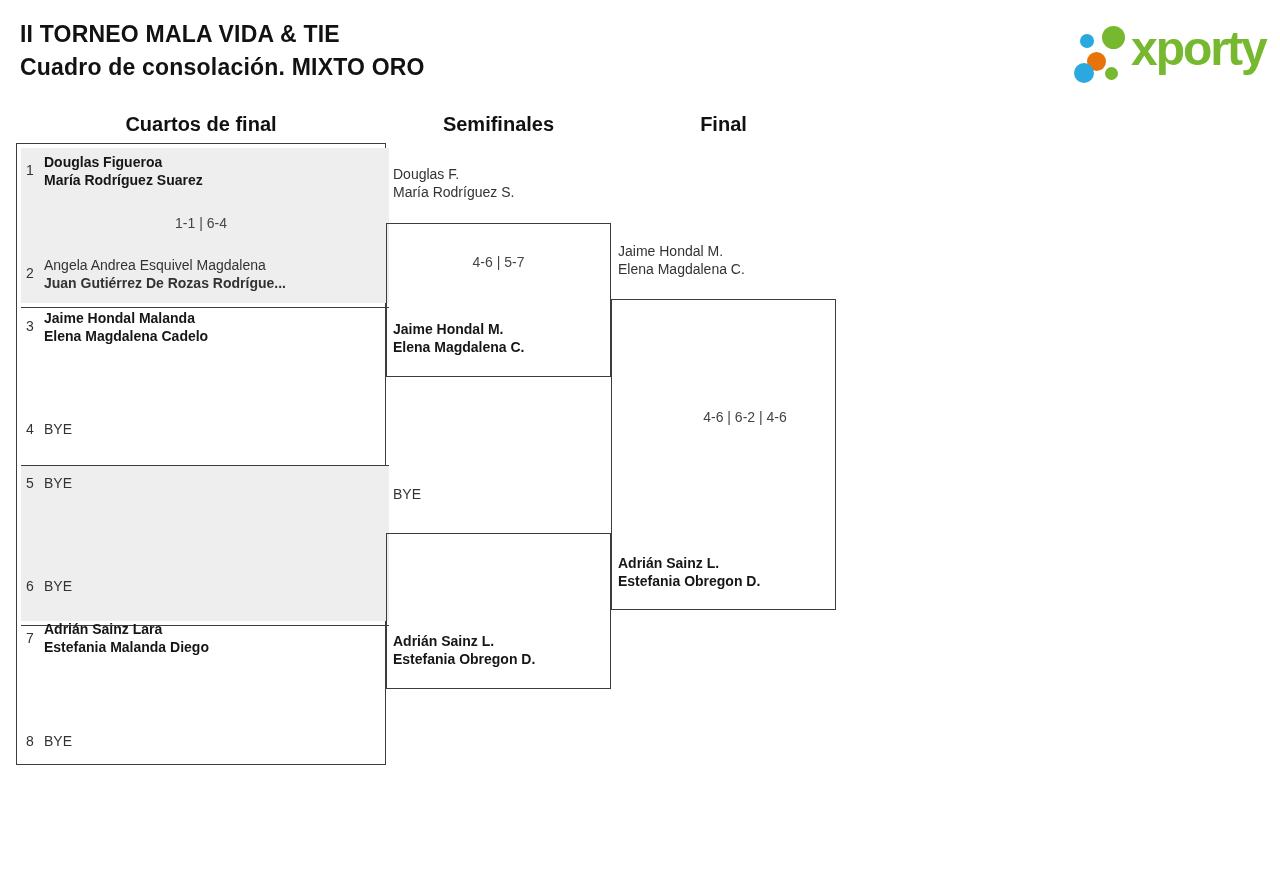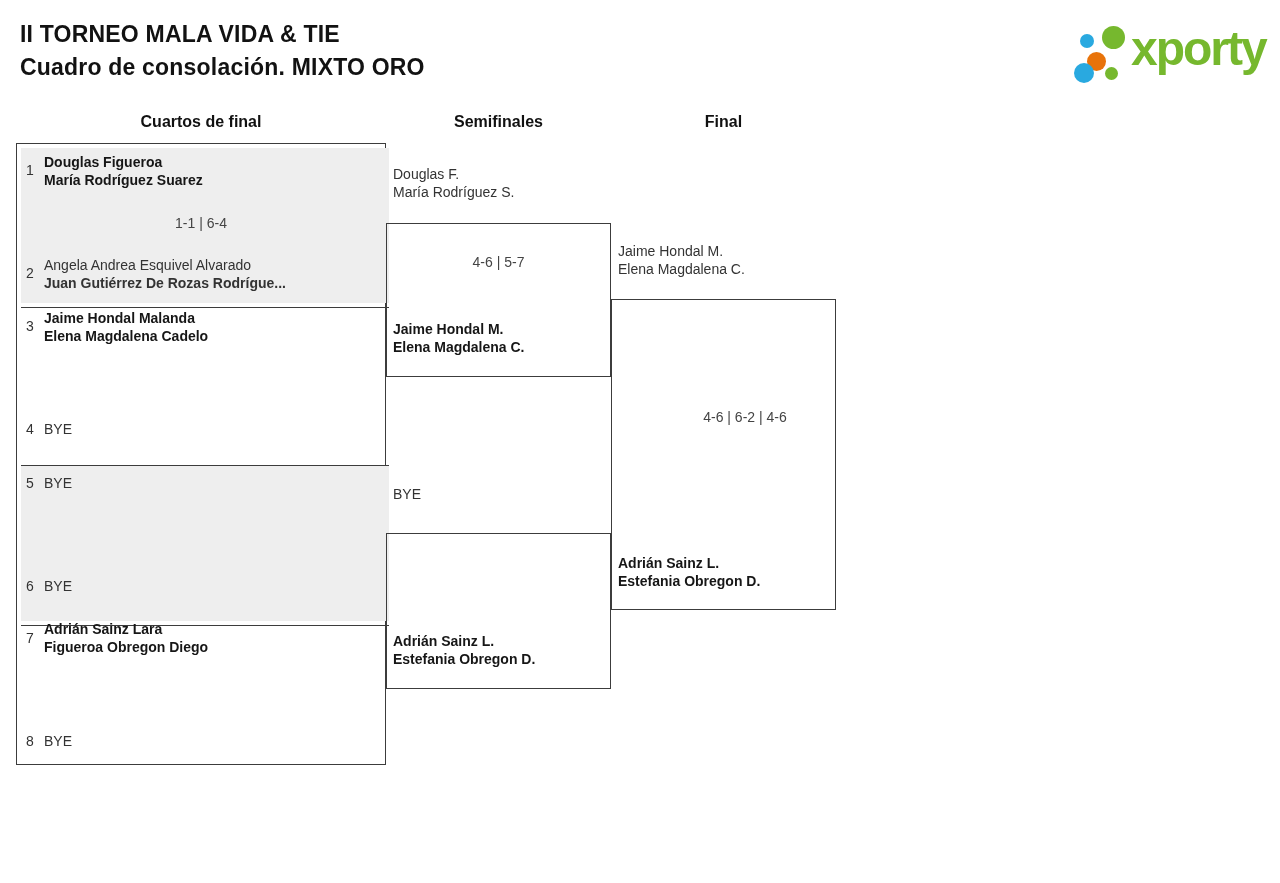--- a/index.html
+++ b/index.html
@@ -16,21 +16,21 @@
   .logo { position:absolute; left:1048px; top:4px; width:228px; height:66px; display:block; text-decoration:none; }
   .dot { position:absolute; border-radius:50%; }
   .dot-green-lg  { left:34px; top:2px;  width:23px; height:23px; background:#76b82e; }
   .dot-blue-sm   { left:12px; top:10px; width:14px; height:14px; background:#29a9e0; }
   .dot-orange    { left:19px; top:28px; width:19px; height:19px; background:#e8730a; }
   .dot-blue-lg   { left:6px;  top:39px; width:20px; height:20px; background:#29a9e0; }
   .dot-green-sm  { left:37px; top:43px; width:13px; height:13px; background:#76b82e; }
   .wordmark { position:absolute; left:63px; top:1px; font-size:48px; line-height:48px; font-weight:700; letter-spacing:-2px; color:#76b82e; }
 
   
-  .colhead { position:absolute; top:97px; font-size:16px; font-weight:700; color:#111111; text-align:center; }
+  .colhead { position:absolute; top:97px; font-size:20px; font-weight:700; color:#111111; text-align:center; }
   .colhead.c1 { left:0; width:370px; }
   .colhead.c2 { left:370px; width:225px; }
   .colhead.c3 { left:595px; width:225px; }
 
   
   .qf-wrap { position:absolute; left:0; top:127px; width:370px; height:622px; border:1px solid #3c3c3c; }
   .qf-row { width:100%; }
   .qf-row.shade { background:#eeeeee; }
   .qf-row.r1 { height:155px; }
   .qf-row.r2 { height:154px; border-top:1px solid #3c3c3c; }
@@ -82,37 +82,37 @@
 
   <div class="box sf1"></div>
   <div class="box sf2"></div>
   <div class="box fin"></div>
 
   <div class="t seed" style="top:145px;">1</div>
   <div class="t winner" style="left:28px; top:137px;">Douglas Figueroa</div>
   <div class="t winner" style="left:28px; top:155px;">María Rodríguez Suarez</div>
   <div class="t score qf1">1-1 | 6-4</div>
   <div class="t seed" style="top:248px;">2</div>
-  <div class="t" style="left:28px; top:240px;">Angela Andrea Esquivel Alvarado</div>
+  <div class="t" style="left:28px; top:240px;">Angela Andrea Esquivel Magdalena</div>
   <div class="t" style="left:28px; top:258px;font-weight:bold;">Juan Gutiérrez De Rozas Rodrígue...</div>
 
   <div class="t seed" style="top:301px;">3</div>
   <div class="t winner" style="left:28px; top:293px;">Jaime Hondal Malanda</div>
   <div class="t winner" style="left:28px; top:311px;">Elena Magdalena Cadelo</div>
   <div class="t seed" style="top:404px;">4</div>
   <div class="t" style="left:28px; top:404px;">BYE</div>
 
   <div class="t seed" style="top:458px;">5</div>
   <div class="t" style="left:28px; top:458px;">BYE</div>
   <div class="t seed" style="top:561px;">6</div>
   <div class="t" style="left:28px; top:561px;">BYE</div>
 
   <div class="t seed" style="top:613px;">7</div>
   <div class="t winner" style="left:28px; top:604px;">Adrián Sainz Lara</div>
-  <div class="t winner" style="left:28px; top:622px;">Figueroa Obregon Diego</div>
+  <div class="t winner" style="left:28px; top:622px;">Estefania Malanda Diego</div>
   <div class="t seed" style="top:716px;">8</div>
   <div class="t" style="left:28px; top:716px;">BYE</div>
 
   <div class="t" style="left:377px; top:149px;">Douglas F.</div>
   <div class="t" style="left:377px; top:167px;text-align:right;">María Rodríguez S.</div>
   <div class="t score sf1">4-6 | 5-7</div>
   <div class="t winner" style="left:377px; top:304px;">Jaime Hondal M.</div>
   <div class="t winner" style="left:377px; top:322px;">Elena Magdalena C.</div>
 
   <div class="t" style="left:377px; top:469px;">BYE</div>

